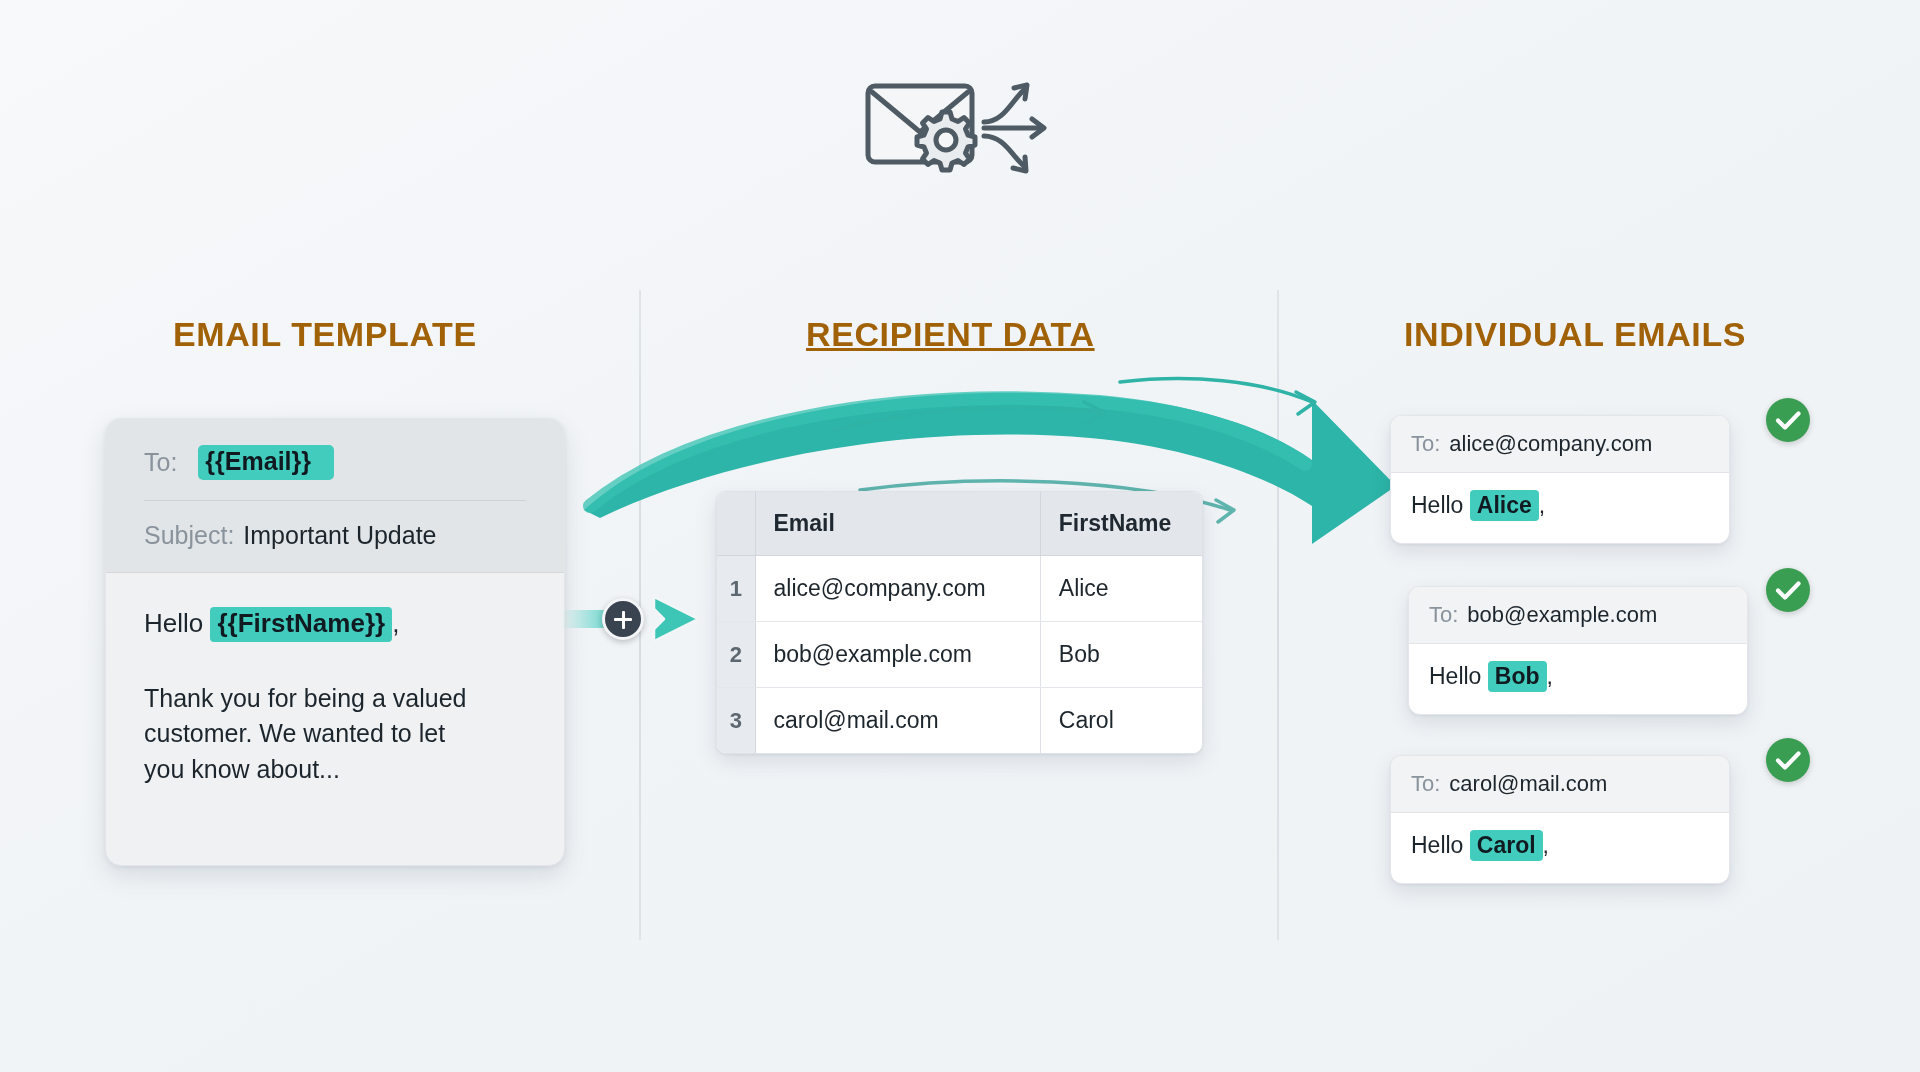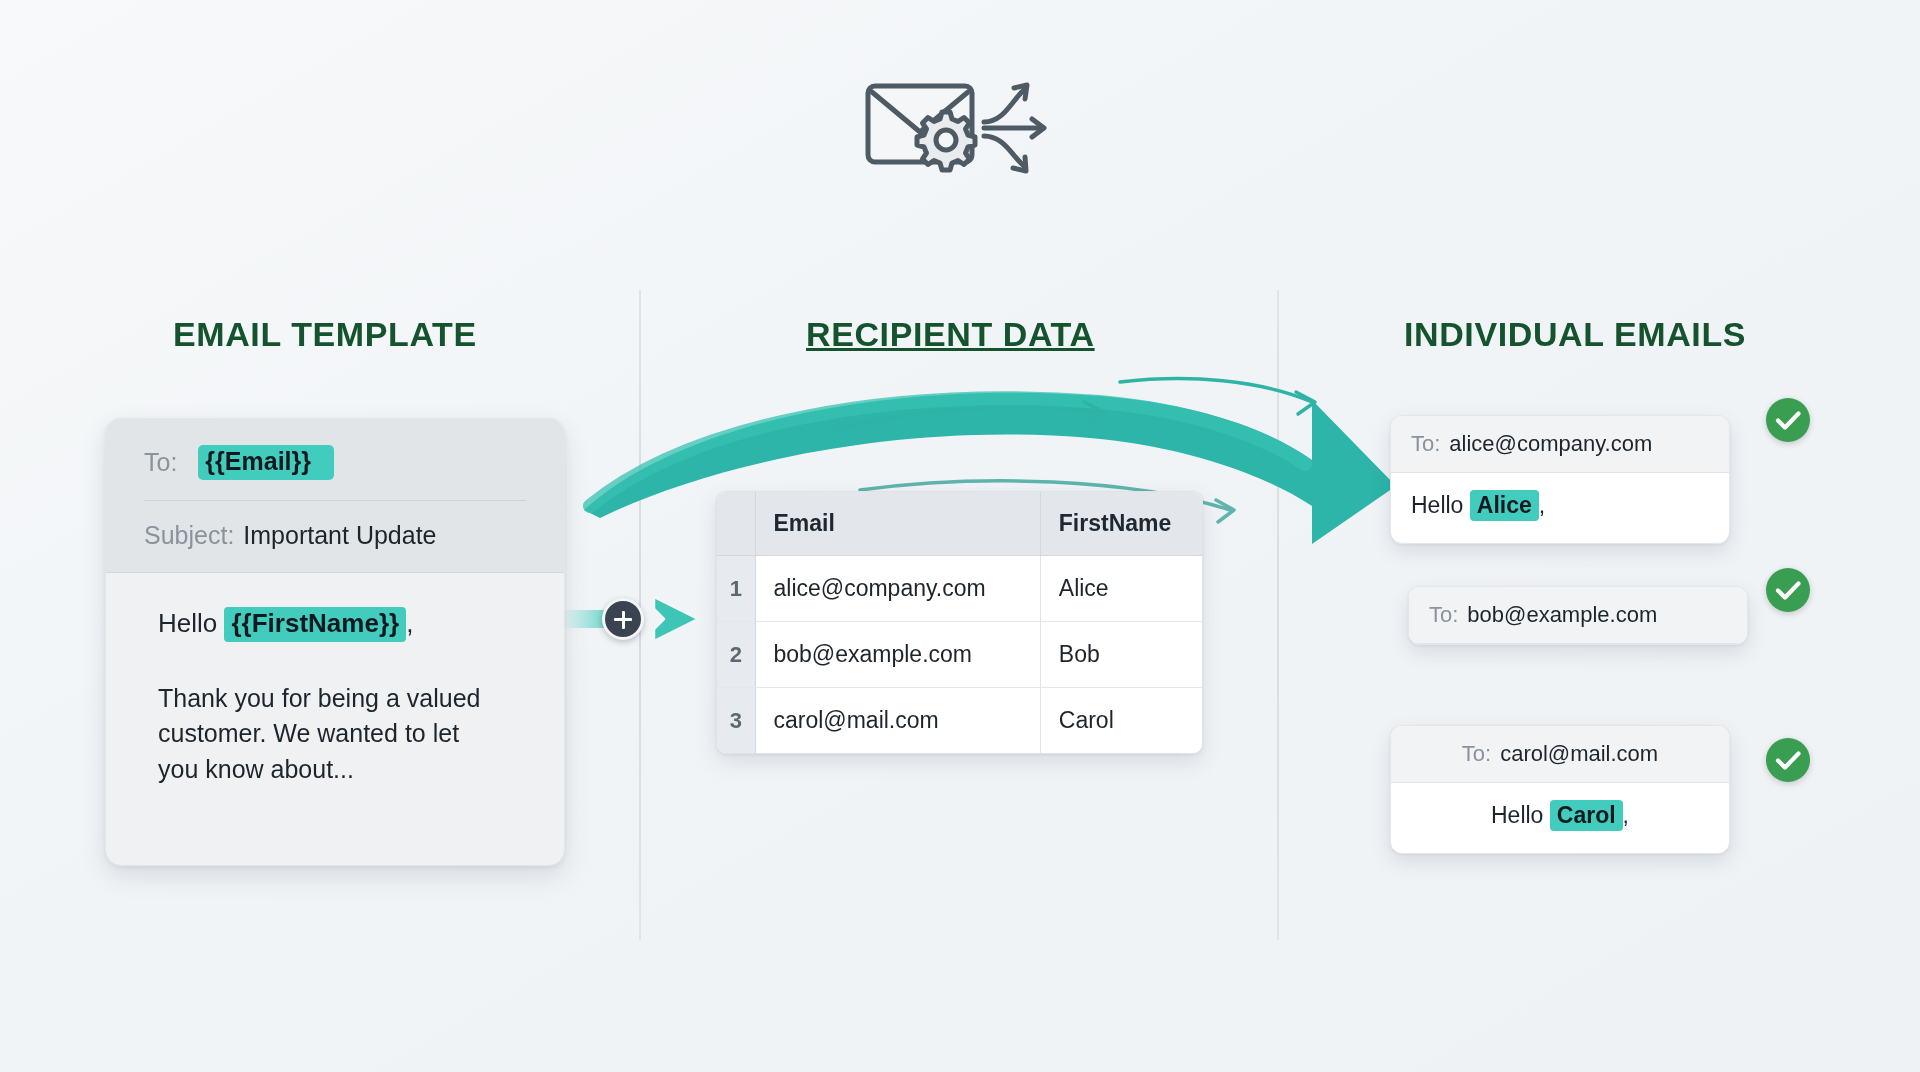--- a/index.html
+++ b/index.html
@@ -27,21 +27,21 @@
     width: 196px;
     height: 120px;
   }
 
   
   .col-title {
     position: absolute;
     font-size: 34px;
     font-weight: bold;
     letter-spacing: 0.6px;
-    color: #14532d;
+    color: #a16207;
     white-space: nowrap;
   }
   #title-template  { left: 173px;  top: 315px; }
   #title-recipient { left: 806px;  top: 315px; text-decoration: underline; }
   #title-emails    { left: 1404px; top: 315px; }
 
   
   .divider {
     position: absolute;
     width: 2px;
@@ -88,21 +88,21 @@
     background: #42ccbd;
     color: #10191f;
     font-weight: bold;
     border-radius: 5px;
     padding: 2px 23px 4px 7px;
     display: inline-block;
     line-height: 1.15;
     margin-left: 12px;
   }
   .template-body {
-    padding: 34px 38px 0 52px;
+    padding: 34px 38px 0 38px;
     background: #eff1f3;
   }
   .greet {
     font-size: 26px;
     color: #1d252c;
     margin-bottom: 34px;
     line-height: 1.3;
   }
   .para {
     font-size: 25px;
@@ -201,21 +201,21 @@
     position: absolute;
     width: 340px;
     border-radius: 12px;
     background: #ffffff;
     box-shadow: 0 8px 20px rgba(40,60,80,0.12), 0 1px 3px rgba(40,60,80,0.07);
     border: 1px solid #e3e7eb;
     overflow: hidden;
   }
   #out-card-0 { left: 1390px; top: 415px; }
   #out-card-1 { left: 1408px; top: 586px; }
-  #out-card-2 { left: 1390px; top: 725px; text-align: center; }
+  #out-card-2 { left: 1390px; top: 755px; }
   .out-head {
     background: #f1f3f5;
     padding: 15px 20px;
     font-size: 22px;
     color: #1d252c;
     border-bottom: 1px solid #e1e5e9;
     white-space: nowrap;
   }
   .out-body {
     padding: 17px 20px 22px 20px;
@@ -366,20 +366,24 @@
   <div class="check-badge" id="check-badge-0">
     <svg viewBox="0 0 44 44" width="44" height="44" aria-hidden="true">
       <path d="M12 22.5 L19 29.5 L32.5 15.5" fill="none" stroke="#ffffff" stroke-width="4.2" stroke-linecap="round" stroke-linejoin="round"></path>
     </svg>
   </div>
 
   <div class="out-card" id="out-card-1">
     <div class="out-head">
       <span class="lbl-muted">To:</span><span>bob@example.com</span>
     </div>
+    <div class="out-body">
+      <span>Hello</span>
+      <span class="name-token">Bob</span><span>,</span>
+    </div>
   </div>
   <div class="check-badge" id="check-badge-1">
     <svg viewBox="0 0 44 44" width="44" height="44" aria-hidden="true">
       <path d="M12 22.5 L19 29.5 L32.5 15.5" fill="none" stroke="#ffffff" stroke-width="4.2" stroke-linecap="round" stroke-linejoin="round"></path>
     </svg>
   </div>
 
   <div class="out-card" id="out-card-2">
     <div class="out-head">
       <span class="lbl-muted">To:</span><span>carol@mail.com</span>

